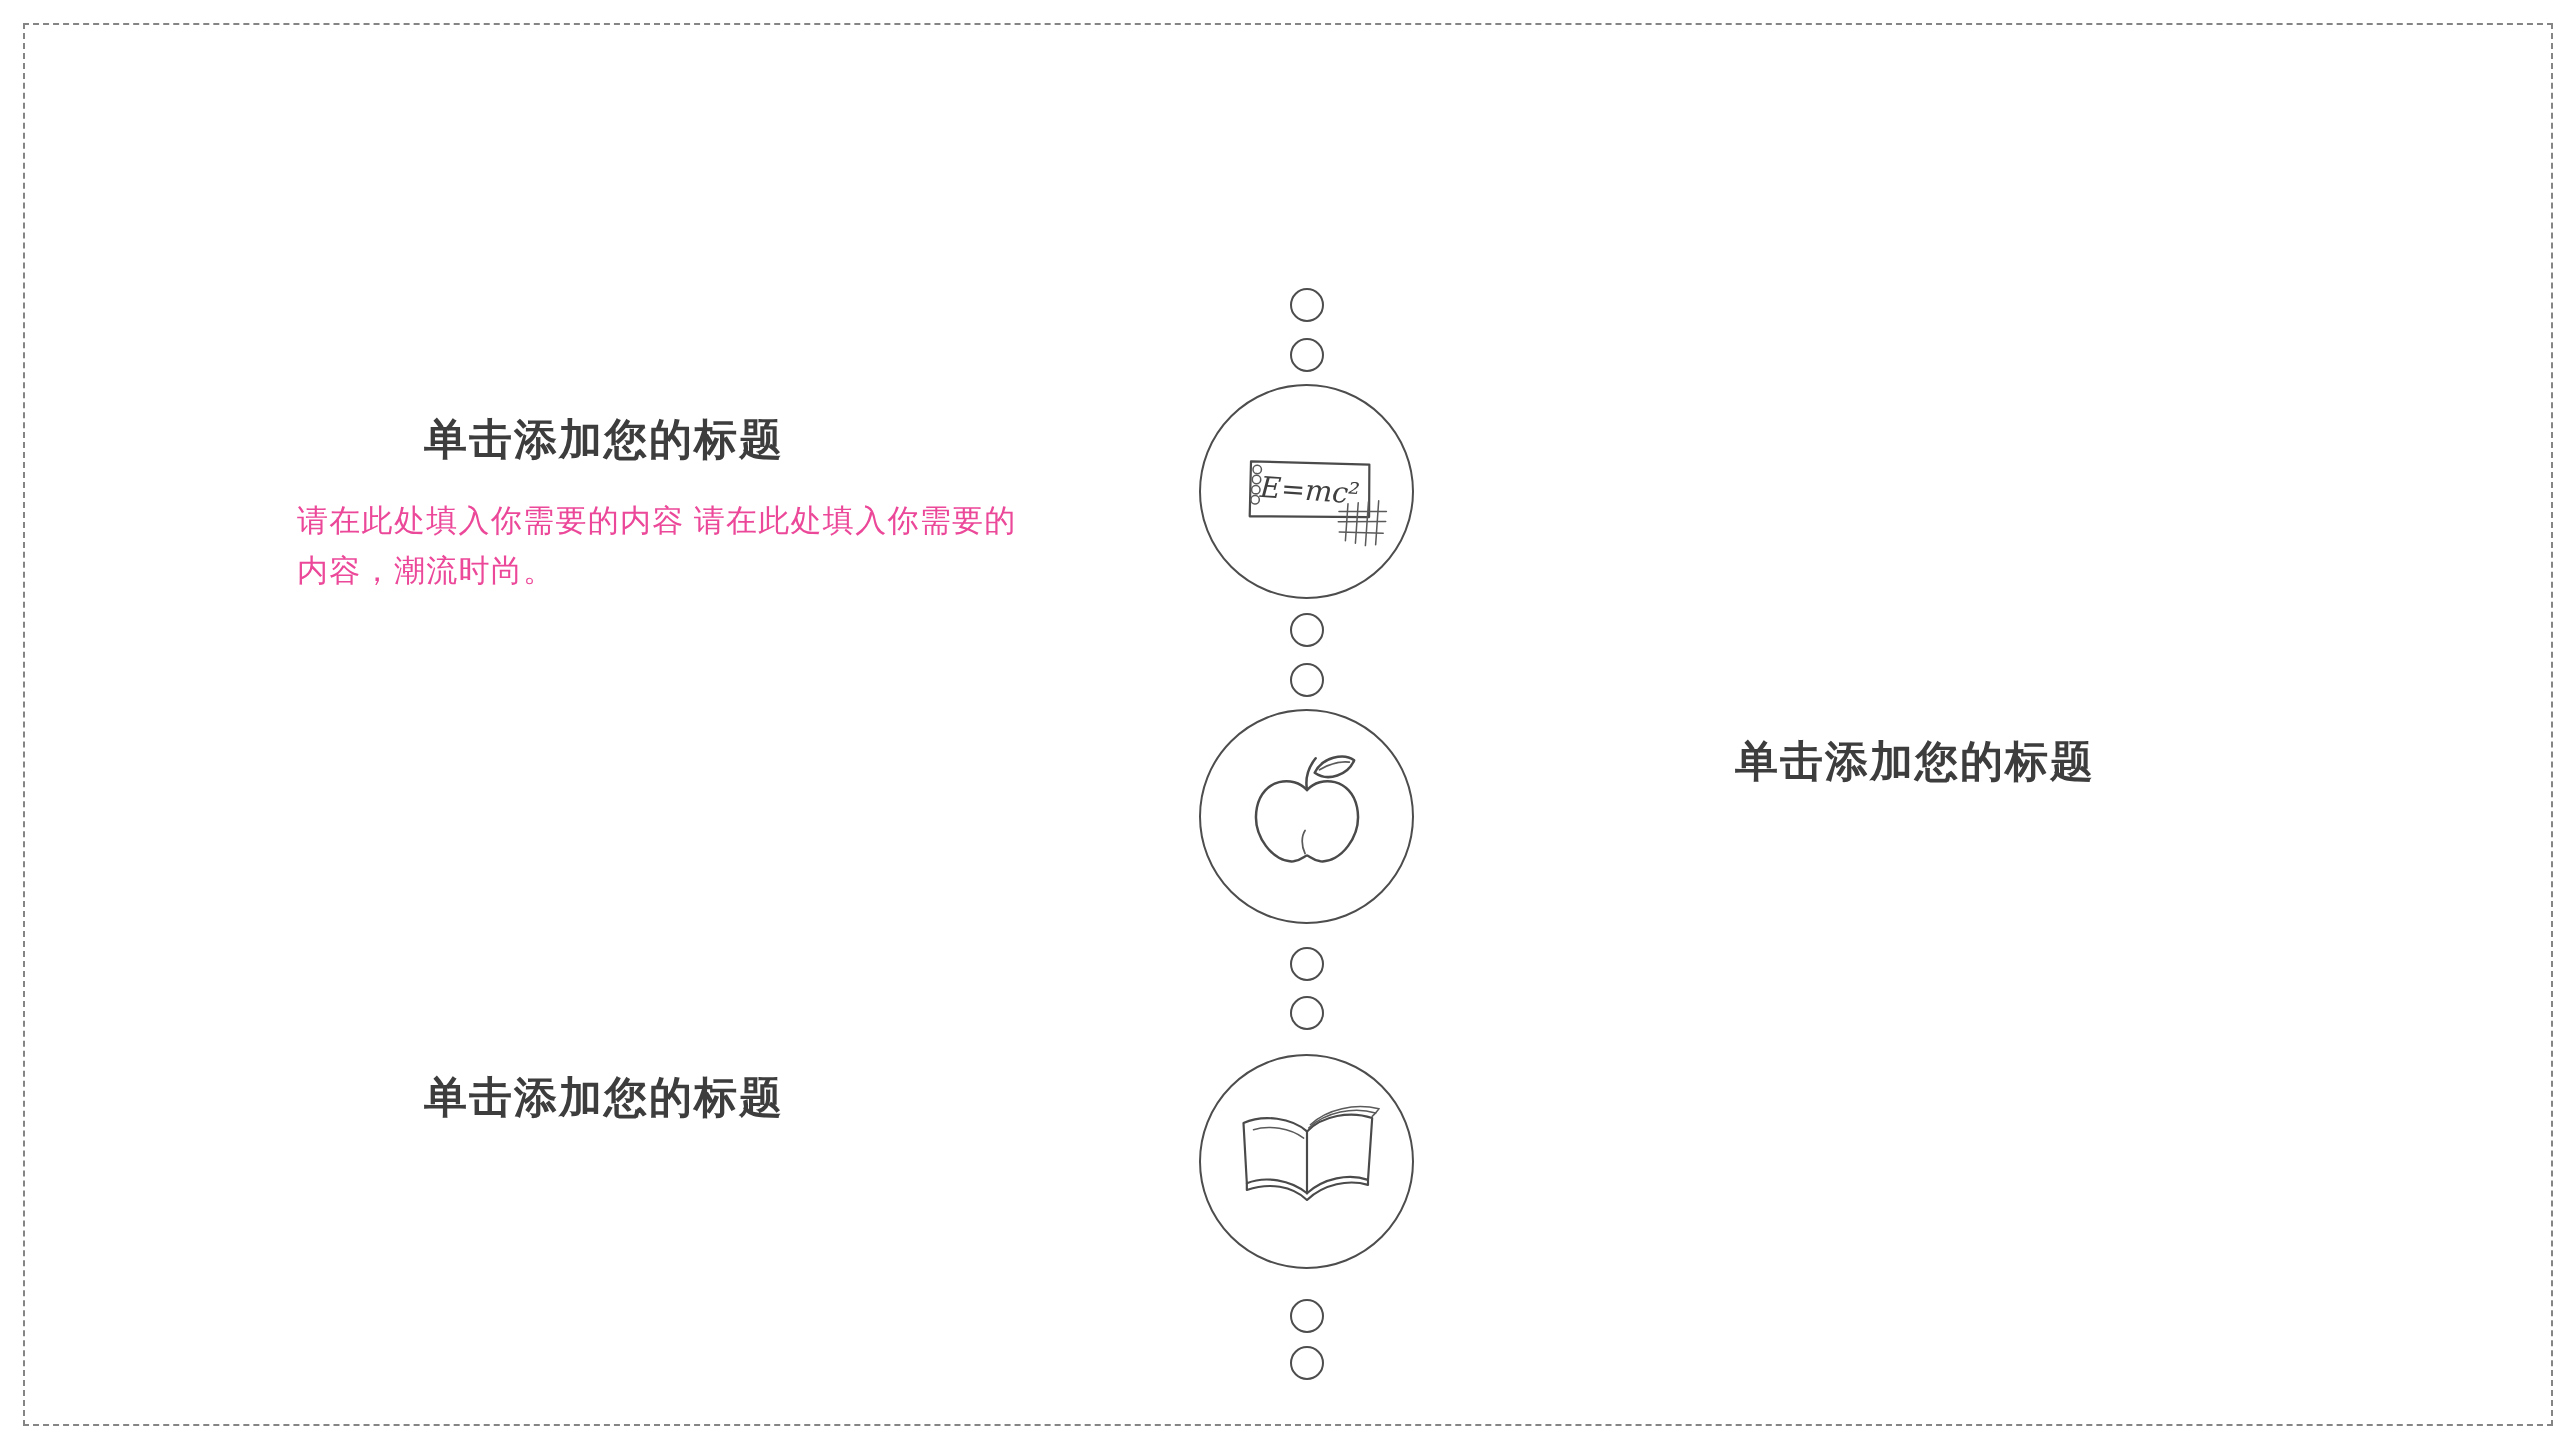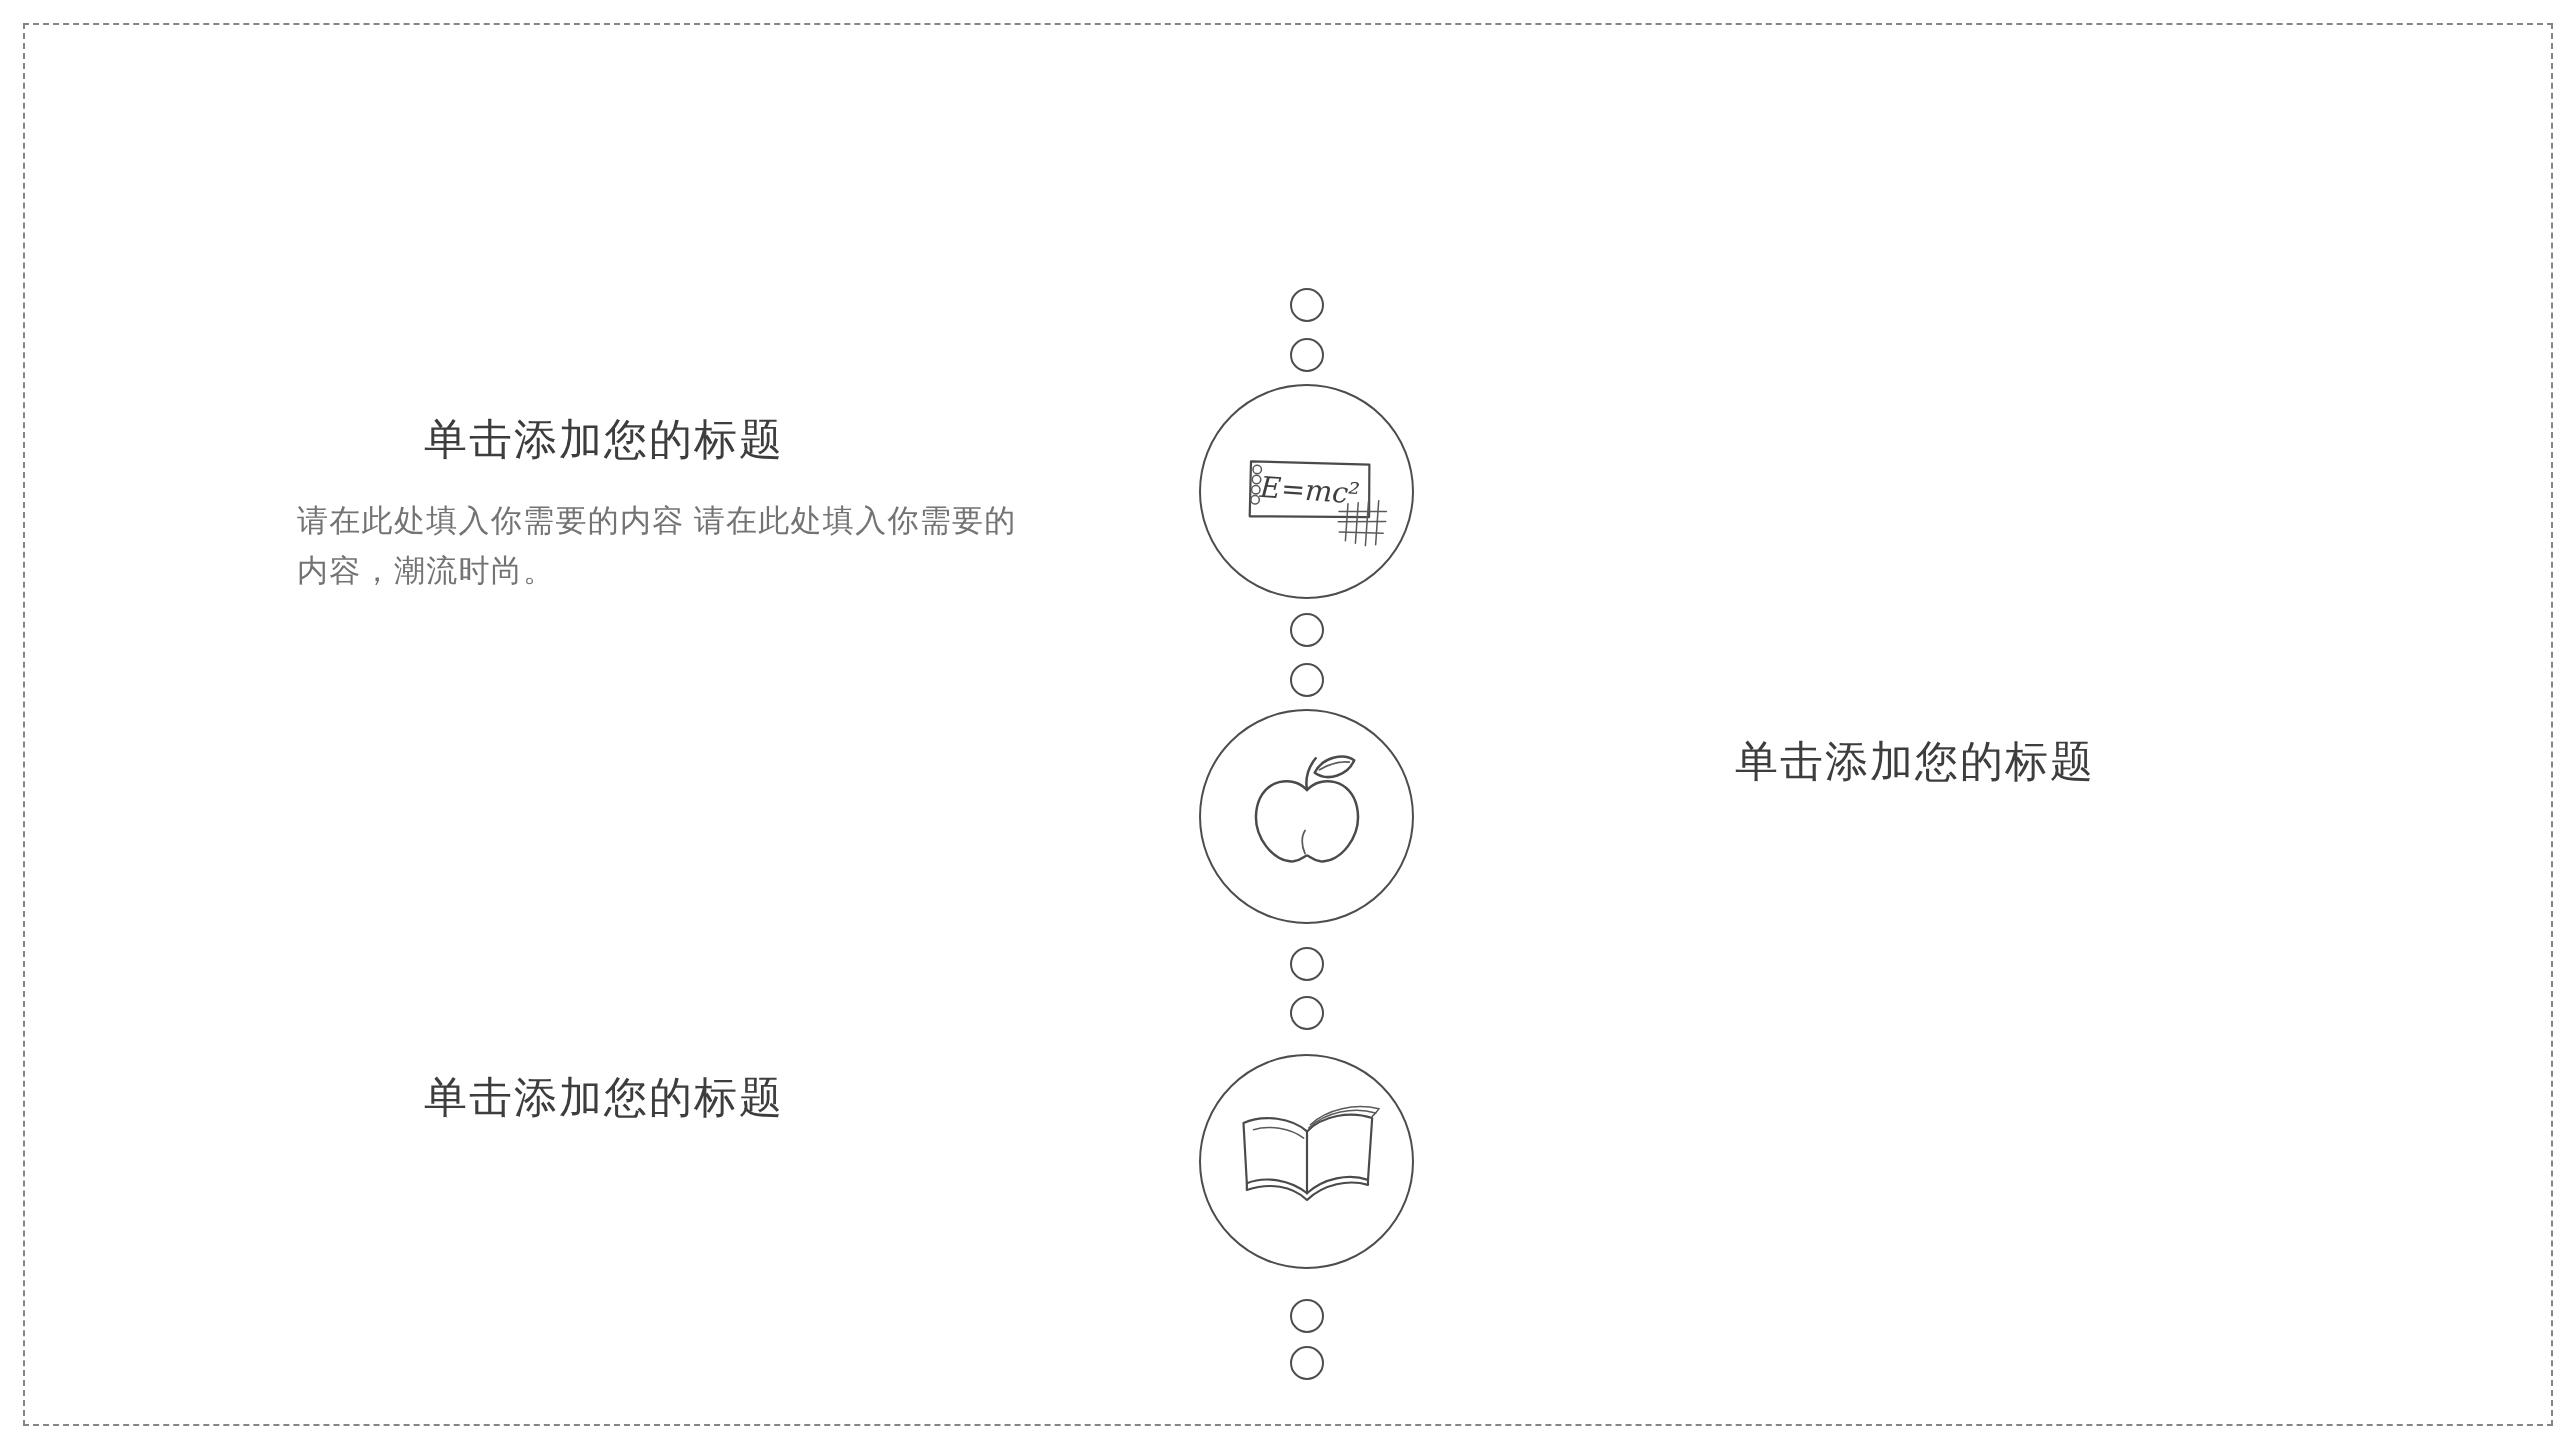--- a/index.html
+++ b/index.html
@@ -45,29 +45,29 @@
     fill:#3f3f3f;
     font-family:"DejaVu Serif","Liberation Serif",serif;
     font-style:italic;
     font-size:34px;
   }
   
   .block{position:absolute;width:872px;}
   .block h2{
     margin:0 0 0 127px;
     font-size:43px;
-    font-weight:400;
+    font-weight:700;
     color:#3d3d3d;
     letter-spacing:2px;
     line-height:50px;
   }
   .block p{
     margin:31px 0 0 0;
     font-size:31px;
-    color:#737373;
+    color:#ec4899;
     letter-spacing:1.3px;
     line-height:50px;
     white-space:pre-line;
   }
 </style>
 </head>
 <body>
 
 <div class="slide">
 

